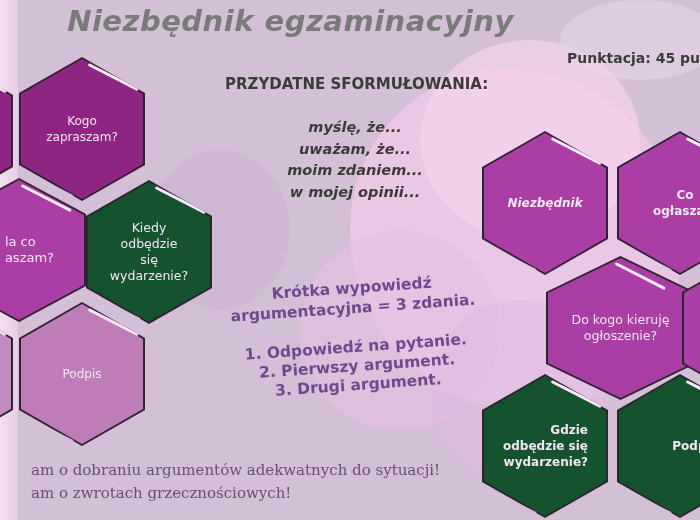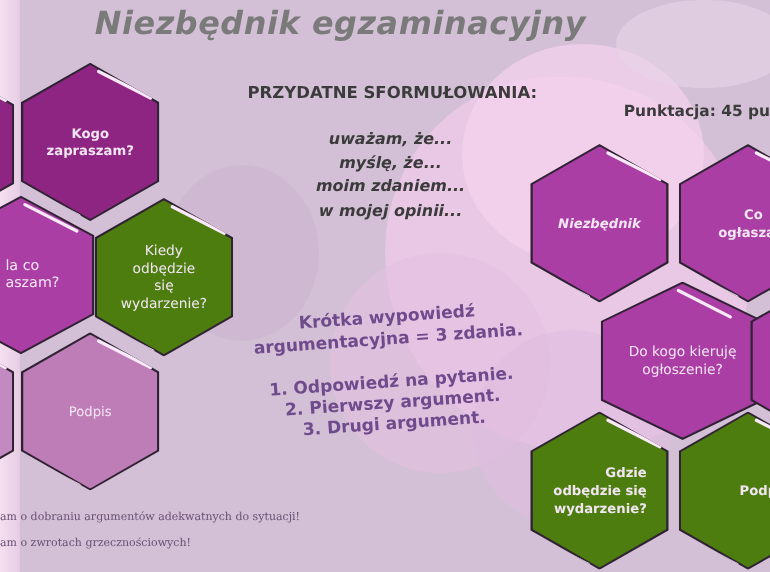--- a/index.html
+++ b/index.html
@@ -13,47 +13,47 @@
     .b1 { left:350px; top:70px; width:330px; height:340px; background:#efc9e8; opacity:.8; border-radius:48% 52% 45% 55%; }
     .b2 { left:420px; top:40px; width:220px; height:200px; background:#f5d3ef; opacity:.7; }
     .b3 { left:300px; top:230px; width:200px; height:200px; background:#e4bfe0; opacity:.6; }
     .b4 { left:560px; top:0px; width:160px; height:80px; background:#e8d3e6; opacity:.6; }
     .b5 { left:430px; top:300px; width:180px; height:180px; background:#e0bde0; opacity:.6; }
     .b6 { left:150px; top:150px; width:140px; height:160px; background:#cdb6d0; opacity:.7; }
     .leftstrip { position:absolute; left:0; top:0; width:18px; height:520px; background:linear-gradient(90deg,#f4dff0,#e7cde4); }
 
     .title {
       position:absolute; left:0; width:581px; top:4px; text-align:center;
-      font-size:29px; font-style:italic; font-weight:bold; color:#7a7a7a; letter-spacing:.5px;margin-left:19px;
+      font-size:29px; font-style:italic; font-weight:bold; color:#7a7a7a; letter-spacing:.5px;
     }
-    .score { position:absolute; left:567px; top:50px; font-size:14px; font-weight:bold; color:#3c3c3c; white-space:nowrap;margin-top:43px; }
+    .score { position:absolute; left:567px; top:50px; font-size:14px; font-weight:bold; color:#3c3c3c; white-space:nowrap; }
     .phr-head { position:absolute; left:225px; top:75px; width:260px; text-align:center; font-size:15px; font-weight:bold; color:#3b3b3b; white-space:nowrap; }
     .phrases { position:absolute; left:220px; top:117px; width:270px; text-align:center; font-size:14.5px; font-weight:bold; font-style:italic; color:#3b3b3b; line-height:21.5px; }
     .rotblock { position:absolute; left:225px; top:278px; width:260px; transform:rotate(-4deg); transform-origin:center; color:#6f4a8c; text-align:center; }
     .rot-title { font-size:15.5px; font-weight:bold; line-height:20px; }
     .rot-list { margin-top:20px; font-size:15.5px; font-weight:bold; line-height:19px; }
     .rot-list div { white-space:nowrap; }
-    .reminders { position:absolute; left:0; top:459px; font-family:"DejaVu Serif", serif; font-size:10px; color:#6a4f73; line-height:23px; white-space:nowrap; }
+    .reminders { position:absolute; left:0; top:459px; font-family:"DejaVu Serif", serif; font-size:15px; color:#6a4f73; line-height:23px; white-space:nowrap;padding-left:31px; }
 
     .hex {
       position:absolute; width:126px; height:144px;
       clip-path:polygon(50% 0,100% 25%,100% 75%,50% 100%,0 75%,0 25%);
       background:#2f2233;
     }
     .hex .inner {
       position:absolute; inset:2px;
       clip-path:polygon(50% 0,100% 25%,100% 75%,50% 100%,0 75%,0 25%);
       display:flex; align-items:center; justify-content:center; text-align:center;
       color:#f3e6f3; font-size:12px; line-height:16px;
     }
     .hex .shine1 { position:absolute; left:70px; top:6px; width:56px; height:3px; background:#fbe9fa; transform:rotate(27deg); transform-origin:left top; border-radius:2px; }
     .hex .shine2 { position:absolute; left:5px; top:113px; width:56px; height:3px; background:#fbe9fa; transform:rotate(27deg); transform-origin:left top; border-radius:2px; }
     .dark .inner { background:#8e2583; }
     .mid .inner { background:#aa3ea4; }
-    .light .inner { background:#4d7c0f; }
+    .light .inner { background:#14532d; }
     .lighter .inner { background:#bf7db8; }
     .pale .inner { background:#c28ac0; }
     .bold .inner { font-weight:bold; }
     .ital .inner { font-style:italic; font-weight:bold; }
   </style>
 </head>
 <body>
 
 <div class="bg-layer">
   <div class="blob b1"></div>
@@ -63,22 +63,22 @@
   <div class="blob b5"></div>
   <div class="blob b6"></div>
   <div class="leftstrip"></div>
 </div>
 
 <div class="title">Niezbędnik egzaminacyjny</div>
 <div class="score">Punktacja: 45 pu</div>
 
 <div class="phr-head">PRZYDATNE SFORMUŁOWANIA:</div>
 <div class="phrases">
+  <div>myślę, że...</div>
   <div>uważam, że...</div>
-  <div>myślę, że...</div>
   <div>moim zdaniem...</div>
   <div>w mojej opinii...</div>
 </div>
 
 <div class="rotblock">
   <div class="rot-title">
     <div>Krótka wypowiedź</div>
     <div>argumentacyjna = 3 zdania.</div>
   </div>
   <div class="rot-list">
@@ -91,21 +91,21 @@
 <div class="reminders">
   <div>am o dobraniu argumentów adekwatnych do sytuacji!</div>
   <div>am o zwrotach grzecznościowych!</div>
 </div>
 
 <div class="hex dark" style="left:-113px;top:59px;">
   <div class="inner"></div>
   <div class="shine1"></div>
 </div>
 <div class="hex dark" style="left:19px;top:57px;">
-  <div class="inner" style="padding:0 31px;font-weight:bold;">Kogo zapraszam?</div>
+  <div class="inner" style="padding:0 31px;">Kogo zapraszam?</div>
   <div class="shine1"></div>
     <div class="shine2"></div>
 </div>
 <div class="hex mid" style="left:-48px;top:178px;width:134px;">
   <div class="inner" style="justify-content:flex-end;padding-right:30px;font-size:13px;white-space:pre;text-align:left;">la co
 aszam?</div>
   <div class="shine1"></div>
     <div class="shine2"></div>
 </div>
 <div class="hex light" style="left:86px;top:180px;">

